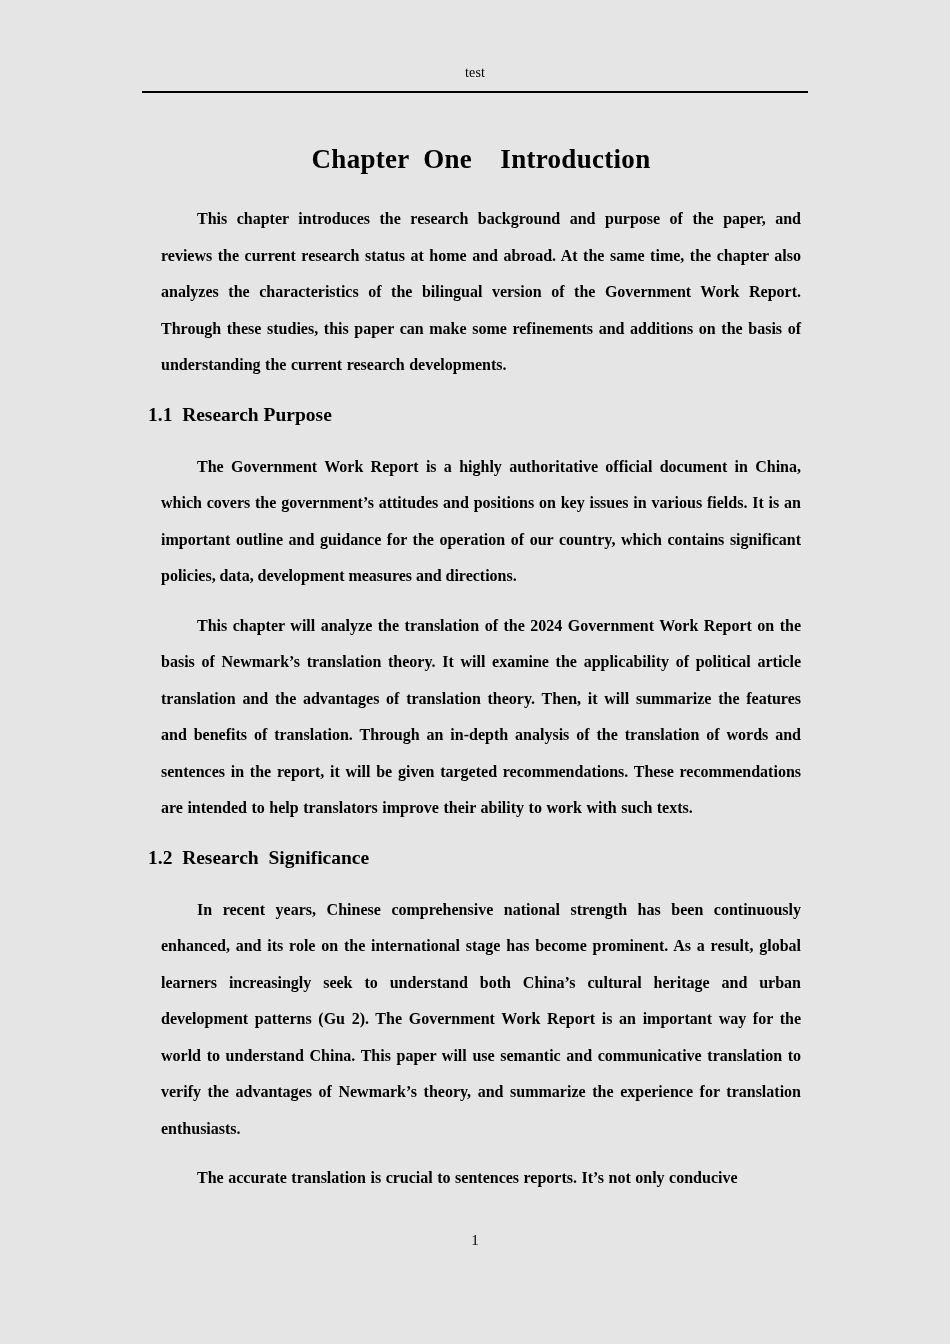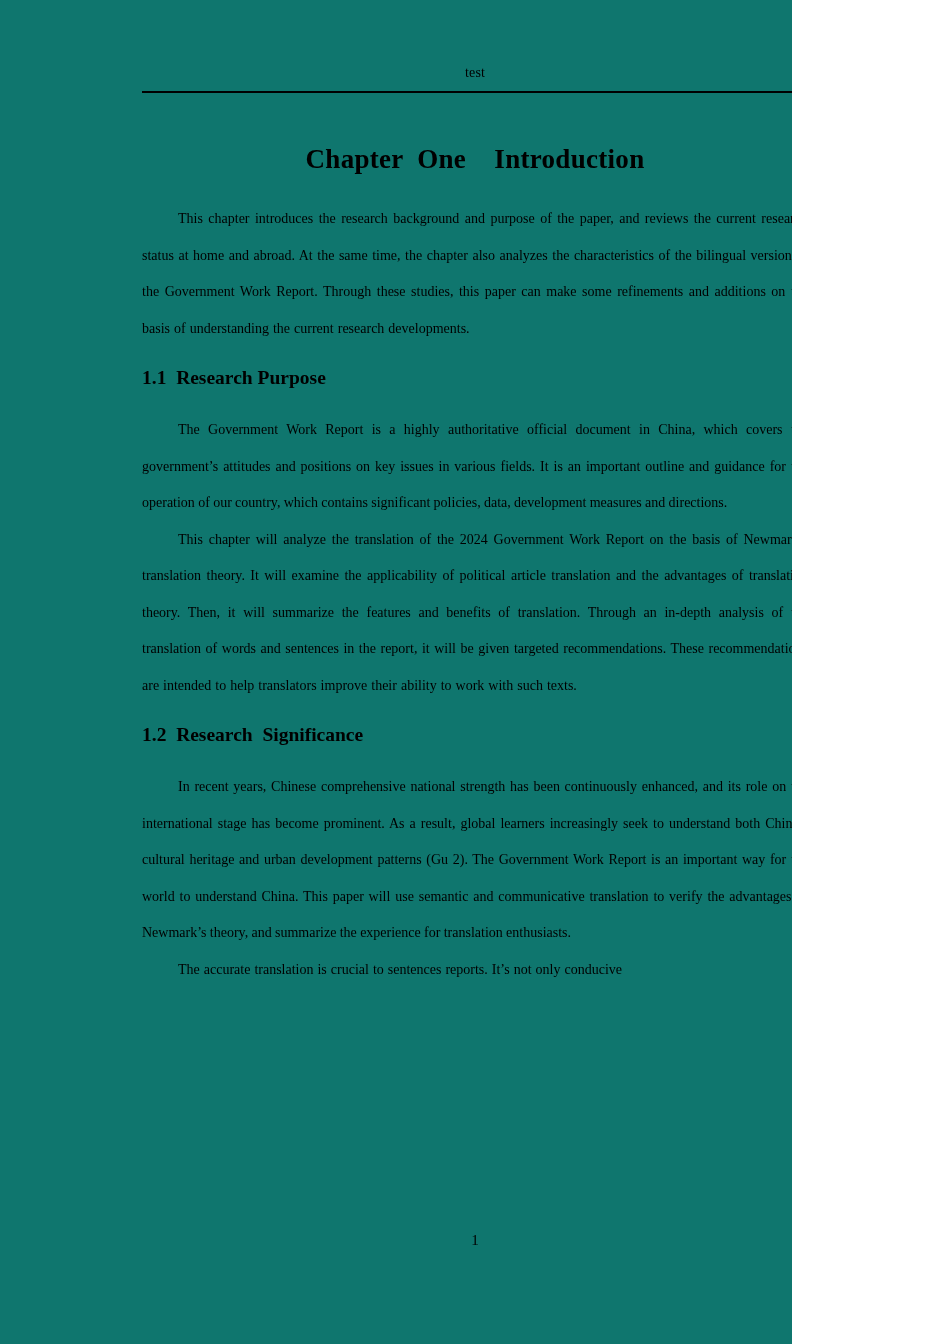--- a/index.html
+++ b/index.html
@@ -6,23 +6,23 @@
     margin: 0;
     padding: 0;
     background: #ffffff;
   }
   body {
     font-family: "Liberation Serif", "DejaVu Serif", serif;
     color: #000000;
   }
   .page {
     position: relative;
-    width: 792px;
+    width: 950px;
     height: 1344px;
-    background: #0f766e;
+    background: #e5e5e5;
     overflow: hidden;
     box-sizing: border-box;
   }
 
   
   .page-header {
     position: absolute;
     left: 142px;
     top: 64px;
     width: 666px;
@@ -39,44 +39,45 @@
     left: 142px;
     top: 91px;
     width: 666px;
     height: 0;
     border-top: 2.2px solid #000000;
   }
 
   
   .content {
     position: absolute;
-    left: 142px;
+    left: 148px;
     top: 120px;
     width: 666px;
   }
 
   .chapter-title {
     font-size: 27px;
     font-weight: bold;
     text-align: center;
     letter-spacing: 0.3px;
     margin: 22px 0 0 0;
     line-height: 34px;
     white-space: pre;
   }
 
   p.body-text {
-    font-size: 14px;
+    font-size: 16px;
     line-height: 36.5px;
     text-align: justify;
     text-justify: inter-word;
-    margin: 0;
+    margin: 13px;
     text-indent: 36px;
     word-spacing: 0.5px;
     hyphens: none;
+    font-weight: bold;
   }
 
   p.body-text.first-after-title {
     margin-top: 25px;
   }
 
   p.body-text.tight {
     word-spacing: -0.2px;
   }
 

